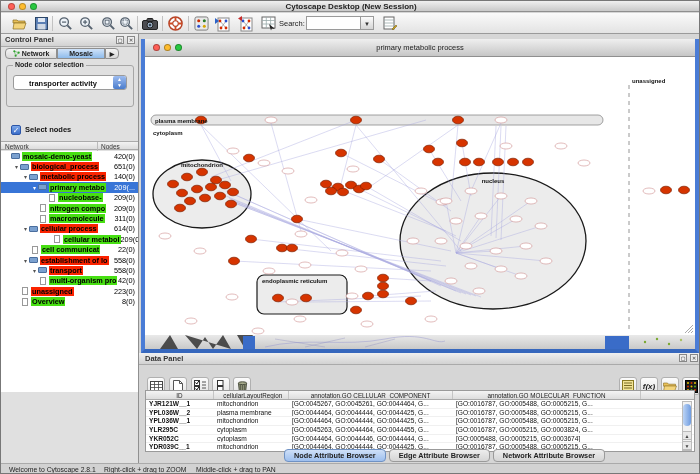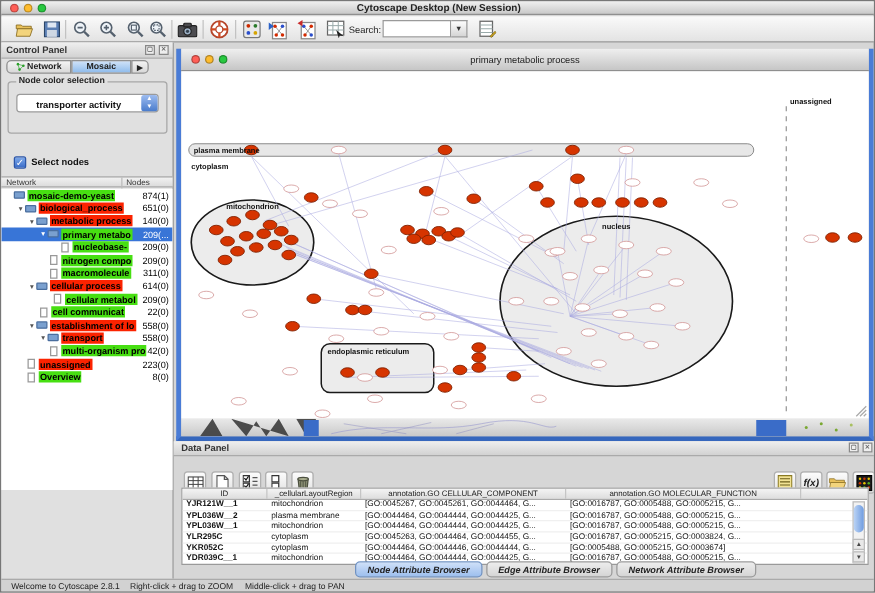--- a/index.html
+++ b/index.html
@@ -84,21 +84,21 @@
   .thc{font-size:6.3px;color:#222;text-align:center;border-right:1px solid #c5c5c5;overflow:hidden;white-space:nowrap;line-height:9px;}
   .drow{display:flex;height:8.7px;border-bottom:1px solid #f0f0f0;}
   .dc{font-size:6.6px;color:#111;white-space:nowrap;overflow:hidden;padding-left:3px;line-height:8.7px;}
   .dc.id{font-weight:bold;}
   .c0{width:68px}.c1{width:75px}.c2{width:164px}.c3{width:188px}
   #dp-scroll{position:absolute;right:2px;top:10px;width:10px;height:50px;border:1px solid #bbb;background:#f2f2f2;}
   #dp-thumb{position:absolute;left:0px;top:2px;width:8px;height:22px;border-radius:4px;background:linear-gradient(90deg,#bcd4f5,#6f9ce0);}
   .scr-btn{position:absolute;right:2px;width:10px;height:9px;border:1px solid #bbb;background:#e8e8e8;font-size:5px;text-align:center;line-height:8px;color:#444;}
   #dp-tabs{position:absolute;left:145px;top:96px;display:flex;gap:3px;}
   .dptab{height:13px;padding:0 9px;border:1px solid #9a9a9a;border-radius:4px;background:linear-gradient(#ededed,#d5d5d5);
-    font-size:7.3px;font-weight:bold;color:#222;line-height:12px;font-style:italic;}
+    font-size:7.3px;font-weight:bold;color:#222;line-height:12px;}
   .dptab.active{background:linear-gradient(#cfe0f8,#9dbfee);border-color:#6f92c4;}
   
   #statusbar{position:absolute;left:0;top:462px;width:700px;height:12px;background:#d2d2d2;border-top:1px solid #aaa;}
   .status{position:absolute;top:2px;font-size:6.8px;color:#222;}
   #status-left{left:8px}#status-mid{left:103px}#status-right{left:195px}
   svg{display:block}
 </style>
 </head>
 <body>
 
@@ -258,21 +258,21 @@
     <div id="tree-header">
       <span class="th1">Network</span>
       <span class="thsep"></span>
       <span class="th2">Nodes</span>
     </div>
     <div id="tree">
         <div class="trow" style="padding-left: 3px;">
           <span class="tarrow"></span>
           <span class="tfolder"></span>
           <span class="tlabel green">mosaic-demo-yeast</span>
-          <span class="tcount">874(1)</span>
+          <span class="tcount">420(0)</span>
         </div>
         <div class="trow" style="padding-left: 12px;">
           <span class="tarrow">▾</span>
           <span class="tfolder"></span>
           <span class="tlabel red">biological_process</span>
           <span class="tcount">651(0)</span>
         </div>
         <div class="trow" style="padding-left: 21px;">
           <span class="tarrow">▾</span>
           <span class="tfolder"></span>
@@ -302,21 +302,21 @@
           <span class="tfile"></span>
           <span class="tlabel green">macromolecule</span>
           <span class="tcount">311(0)</span>
         </div>
         <div class="trow" style="padding-left: 21px;">
           <span class="tarrow">▾</span>
           <span class="tfolder"></span>
           <span class="tlabel red">cellular process</span>
           <span class="tcount">614(0)</span>
         </div>
-        <div class="trow" style="padding-left: 33px;">
+        <div class="trow" style="padding-left: 44px;">
           <span class="tarrow"></span>
           <span class="tfile"></span>
           <span class="tlabel green">cellular metabol</span>
           <span class="tcount">209(0)</span>
         </div>
         <div class="trow" style="padding-left: 22px;">
           <span class="tarrow"></span>
           <span class="tfile"></span>
           <span class="tlabel green">cell communicat</span>
           <span class="tcount">22(0)</span>

